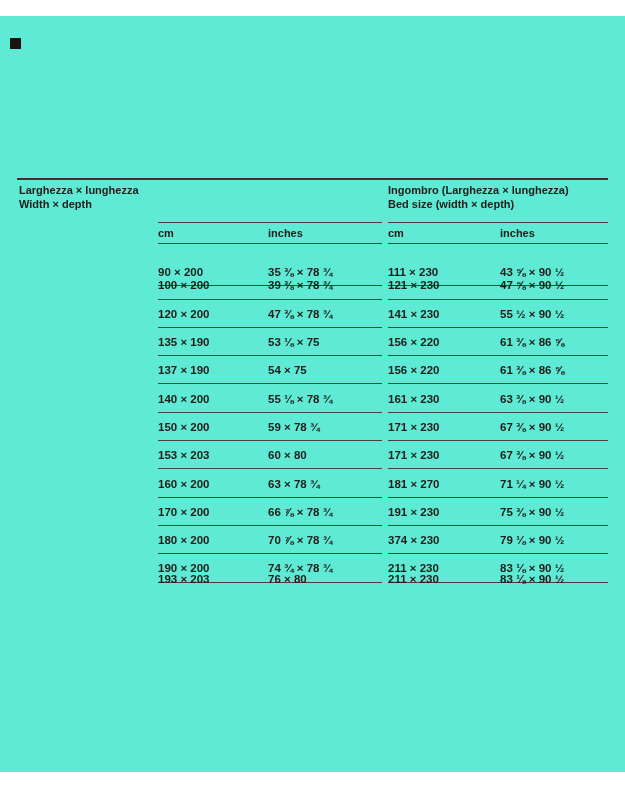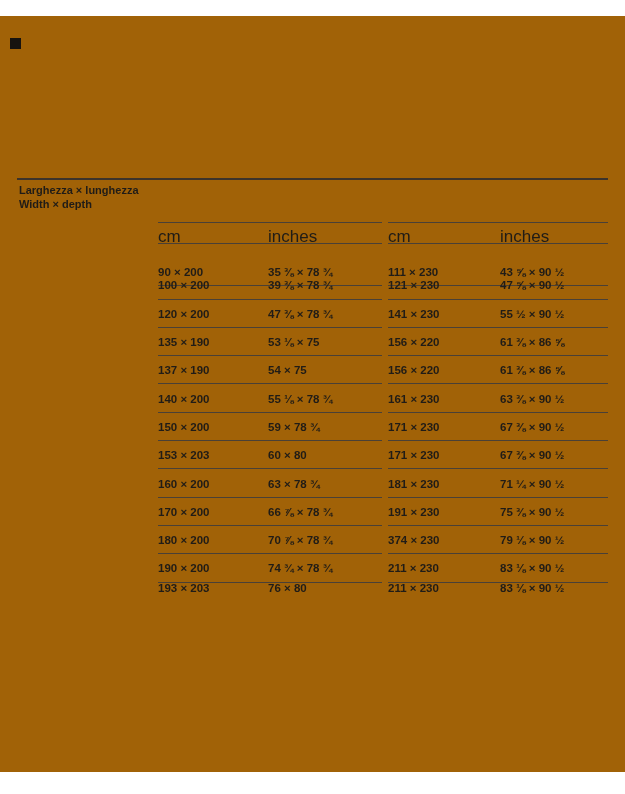--- a/index.html
+++ b/index.html
@@ -3,38 +3,38 @@
 <meta charset="utf-8">
 <style>
   html,body{margin:0;padding:0;}
   body{
     width:625px;height:794px;position:relative;background:#ffffff;
     font-family:"Liberation Sans","DejaVu Sans",sans-serif;
     -webkit-font-smoothing:antialiased;
   }
   .sheet{
     position:absolute;left:0;top:16px;width:625px;height:756px;
-    background:#a16207;overflow:hidden;
+    background:#5eead4;overflow:hidden;
   }
   .logo-mark{
     position:absolute;left:10px;top:22px;width:11px;height:11px;background:#17130f;
   }
   .rule{position:absolute;height:1px;background:#4a4036;}
   .rule-top{left:17px;width:591px;top:162px;height:2px;background:#3c332b;}
   .hdr{
     position:absolute;top:167px;color:#201c17;font-size:11px;line-height:14px;font-weight:bold;
     white-space:pre-line;
   }
   .hdr-col1{left:19px;}
   .hdr-col2{left:158px;}
   .hdr-col3{left:388px;}
   .rule-sub2{left:158px;width:224px;top:206px;}
   .rule-sub3{left:388px;width:220px;top:206px;}
   .unit{
-    position:absolute;top:211px;color:#201c17;font-size:17px;font-weight:normal;
+    position:absolute;top:211px;color:#201c17;font-size:11px;font-weight:bold;
   }
   .unit-cm2{left:158px;}
   .unit-in2{left:268px;}
   .unit-cm3{left:388px;}
   .unit-in3{left:500px;}
   .rule-head2{left:158px;width:224px;top:227px;}
   .rule-head3{left:388px;width:220px;top:227px;}
   #rows{position:absolute;left:158px;top:227px;width:450px;}
   .trow{
     position:absolute;left:0;width:450px;height:28.3px;
@@ -53,20 +53,22 @@
 <body>
 
 <div class="sheet">
 
   <div class="logo-mark"></div>
 
   <div class="rule rule-top"></div>
 
   <div class="hdr hdr-col1">Larghezza × lunghezza
 Width × depth</div>
+  <div class="hdr hdr-col3">Ingombro (Larghezza × lunghezza)
+Bed size (width × depth)</div>
 
   <div class="rule rule-sub2"></div>
   <div class="rule rule-sub3"></div>
 
   <div class="unit unit-cm2">cm</div>
   <div class="unit unit-in2">inches</div>
   <div class="unit unit-cm3">cm</div>
   <div class="unit unit-in3">inches</div>
 
   <div class="rule rule-head2"></div>
@@ -133,21 +135,21 @@
     <span class="cell-mcm">153 × 203</span>
     <span class="cell-min">60 × 80</span>
     <span class="cell-bcm">171 × 230</span>
     <span class="cell-bin">67 ⅜ × 90 ½</span>
     <i class="sep sep-a"></i>
     <i class="sep sep-b"></i>
   </div>
       <div class="trow" style="top: 226.4px;">
     <span class="cell-mcm">160 × 200</span>
     <span class="cell-min">63 × 78 ¾</span>
-    <span class="cell-bcm">181 × 230</span>
+    <span class="cell-bcm">181 × 270</span>
     <span class="cell-bin">71 ¼ × 90 ½</span>
     <i class="sep sep-a"></i>
     <i class="sep sep-b"></i>
   </div>
       <div class="trow" style="top: 254.7px;">
     <span class="cell-mcm">170 × 200</span>
     <span class="cell-min">66 ⅞ × 78 ¾</span>
     <span class="cell-bcm">191 × 230</span>
     <span class="cell-bin">75 ⅜ × 90 ½</span>
     <i class="sep sep-a"></i>
@@ -162,21 +164,21 @@
     <i class="sep sep-b"></i>
   </div>
       <div class="trow" style="top: 311.3px;">
     <span class="cell-mcm">190 × 200</span>
     <span class="cell-min">74 ¾ × 78 ¾</span>
     <span class="cell-bcm">211 × 230</span>
     <span class="cell-bin">83 ⅛ × 90 ½</span>
     <i class="sep sep-a"></i>
     <i class="sep sep-b"></i>
   </div>
-      <div class="trow" style="top: 331px; text-align: right;">
+      <div class="trow" style="top: 322px; text-align: right;">
     <span class="cell-mcm">193 × 203</span>
     <span class="cell-min">76 × 80</span>
     <span class="cell-bcm">211 × 230</span>
     <span class="cell-bin">83 ⅛ × 90 ½</span>
 
   </div>
     </div>
 
 </div>
 

